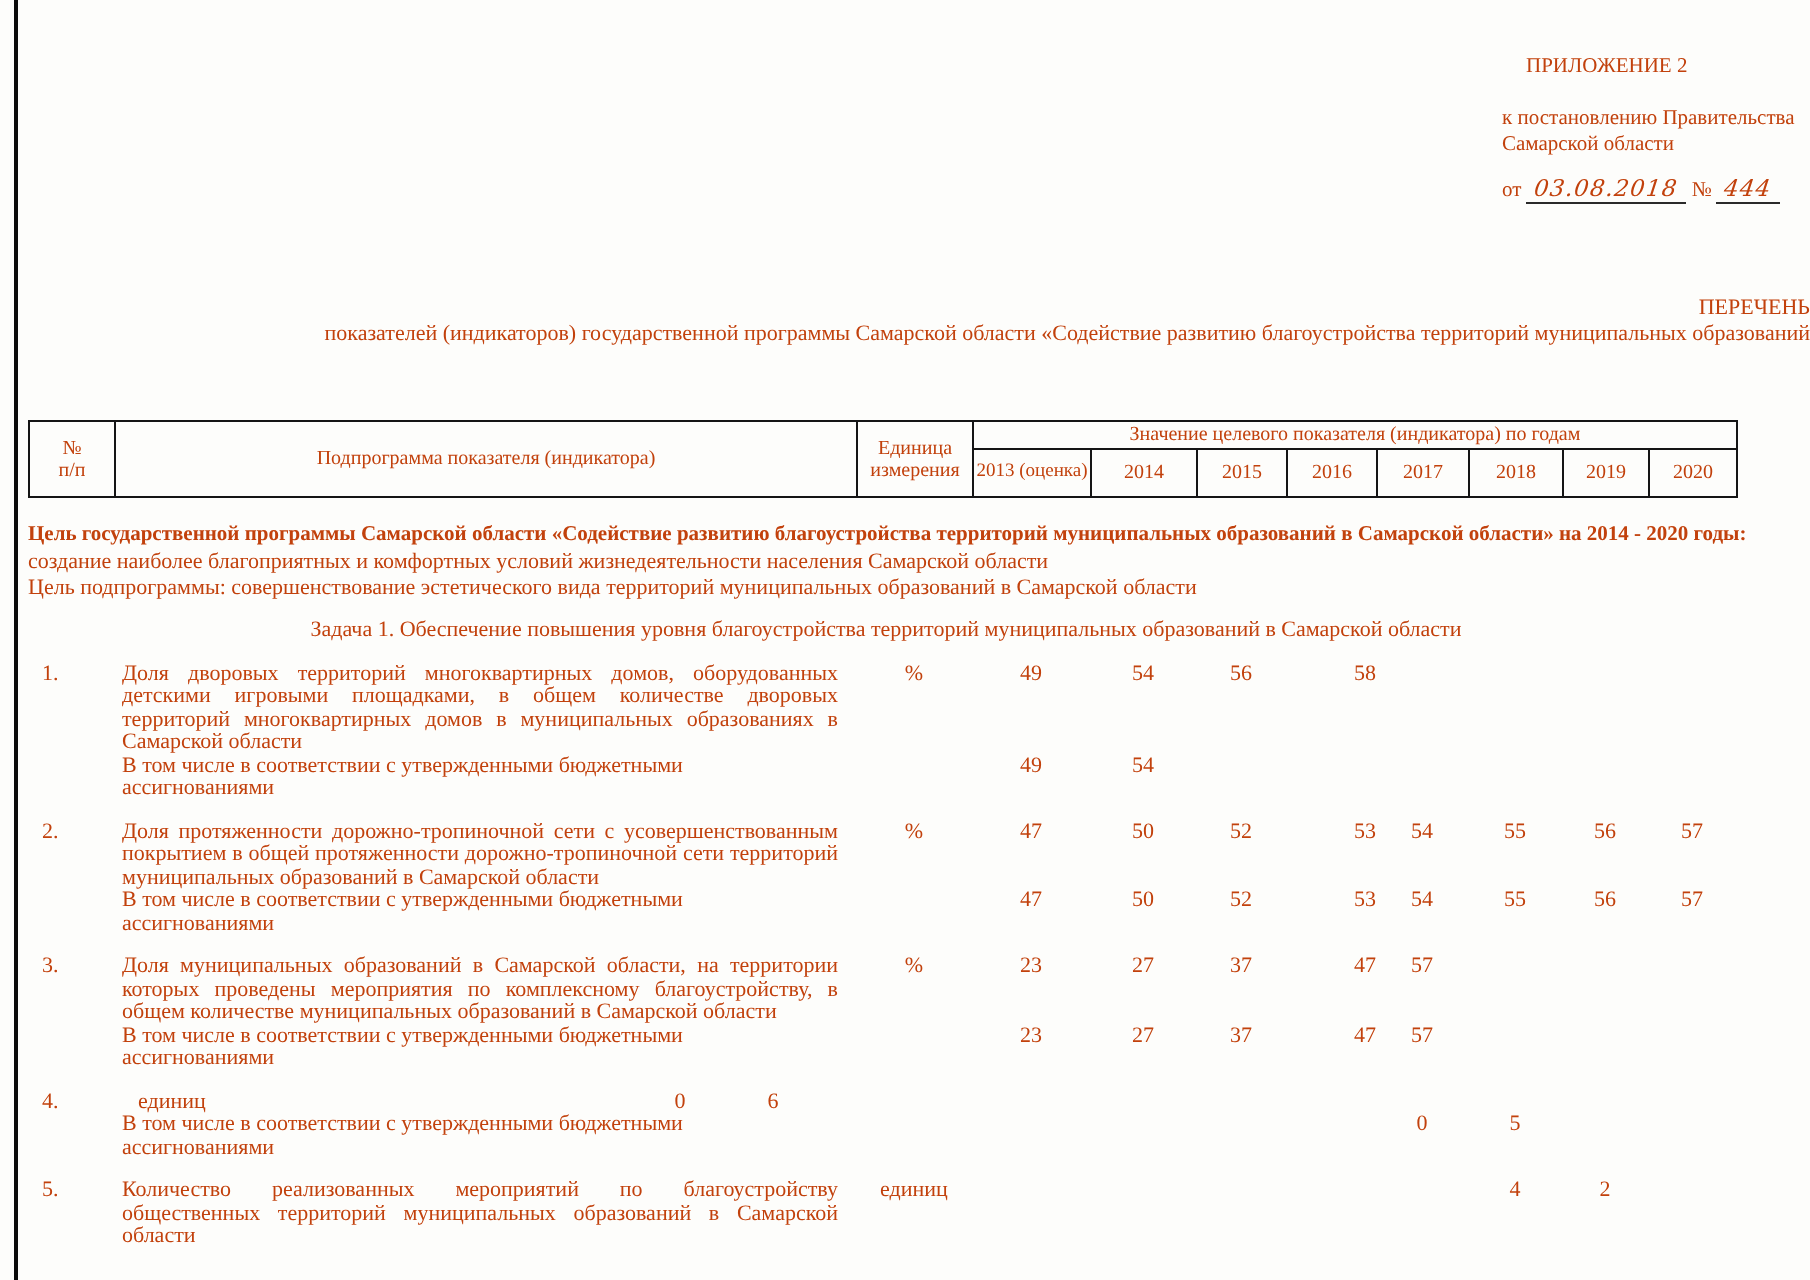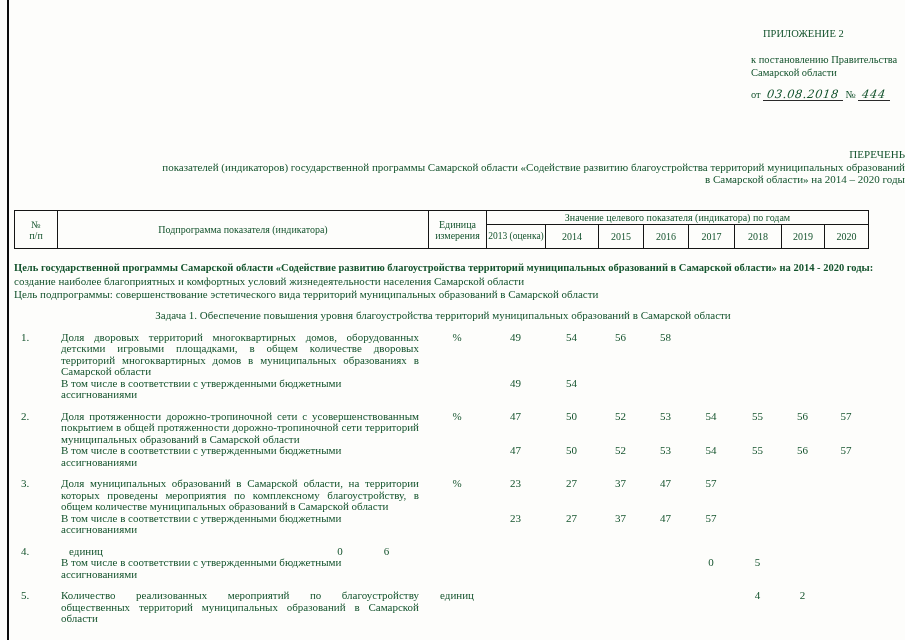--- a/index.html
+++ b/index.html
@@ -1,21 +1,21 @@
 <!DOCTYPE html>
 <html><head>
 <meta charset="utf-8">
 <style>
   * { margin: 0; padding: 0; box-sizing: border-box; }
   html, body { background: #e9e9e9; }
   .page {
     position: relative; width: 905px; height: 640px;
     background: #fdfdfb; overflow: hidden;
     font-family: "Liberation Serif", "DejaVu Serif", serif;
-    color: #14532d;
+    color: #c2410c;
   }
   .edge-line { position: absolute; left: 7px; top: 0; width: 2px; height: 100%; background: #0b0b0b; }
 
   
   .appendix { position: absolute; left: 751px; top: 27px; width: 150px; font-size: 10.5px; line-height: 13px; }
   .apx-1 { margin-left: 12px; margin-bottom: 13px; white-space: nowrap; }
   .apx-line { white-space: nowrap; }
   .apx-date { margin-top: 9px; white-space: nowrap; }
   .hw { font-family: "DejaVu Serif", serif; font-style: italic; display: inline-block; transform: skewX(-7deg); letter-spacing: .6px; font-size: 11.5px; }
   .uw { border-bottom: 1px solid #2a2a2a; padding: 0 4px; }
@@ -36,21 +36,21 @@
   .intro div { white-space: nowrap; line-height: 13.5px; }
   .intro .b1 { font-weight: bold; font-size: 10.5px; }
   .task { text-align: center; white-space: nowrap; margin-top: 7px; margin-bottom: 11px; }
 
   .rowgroup { margin-bottom: 10px; }
   .brow { display: flex; align-items: flex-start; }
   .c-num  { flex: none; width: 43px; padding-left: 7px; line-height: 11.5px; }
   .c-name { flex: none; width: 371px; padding: 0 9px 0 4px; text-align: justify; line-height: 11.5px; }
   .c-unit { flex: none; width: 58px; text-align: center; line-height: 11.5px; }
   .cy { flex: none; text-align: center; line-height: 11.5px; }
-  .y0 { width: 59px; } .y1 { width: 53px; } .y2 { width: 45px; } .y3 { width: 45px; }
+  .y0 { width: 59px; } .y1 { width: 53px; } .y2 { width: 45px; } .y3 { width: 45px; text-align: right; }
   .y4 { width: 46px; } .y5 { width: 47px; } .y6 { width: 43px; } .y7 { width: 44px; }
   .subrow .c-name { text-align: left; }
 </style>
 </head>
 <body>
 
 <div class="page">
   <div class="edge-line"></div>
 
   <div class="appendix">
@@ -61,21 +61,20 @@
       <span>от</span>
       <span class="uw"><span class="hw">03.08.2018</span></span>
       <span>№</span>
       <span class="uw"><span class="hw">444</span></span>
     </div>
   </div>
 
   <div class="title">
     <div>ПЕРЕЧЕНЬ</div>
     <div>показателей (индикаторов) государственной программы Самарской области «Содействие развитию благоустройства территорий муниципальных образований</div>
-    <div>в Самарской области» на 2014 – 2020 годы</div>
   </div>
 
   <table class="hdr-table">
     <colgroup>
       <col style="width:43px">
         <col style="width:371px">
         <col style="width:58px">
       <col style="width:59px">
         <col style="width:53px">
         <col style="width:45px">

